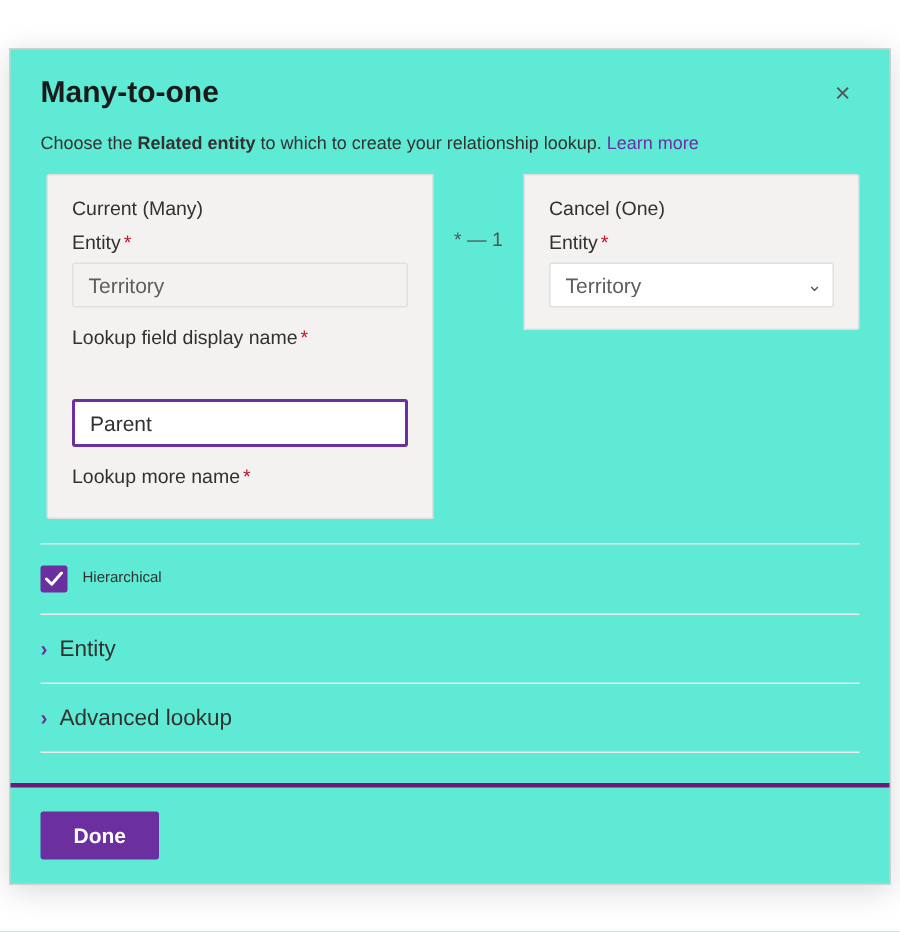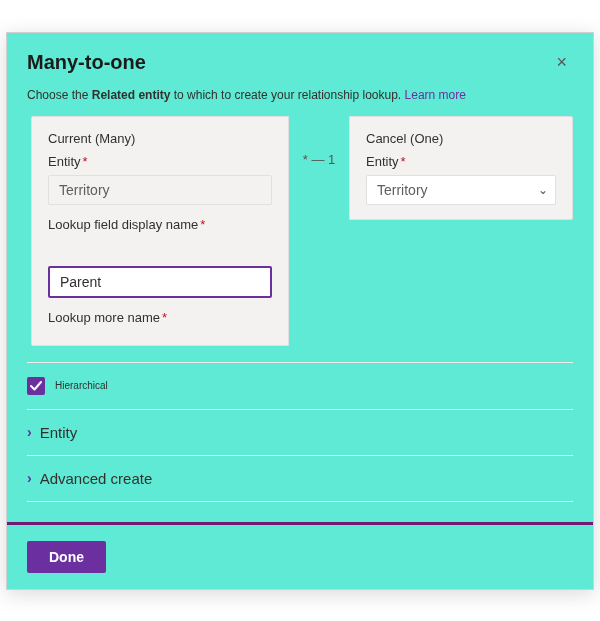--- a/index.html
+++ b/index.html
@@ -298,21 +298,21 @@
 
   <div class="section-row">
     <span class="chevron-icon">›</span>
     <span class="section-label">Entity</span>
   </div>
 
   <hr class="divider">
 
   <div class="section-row">
     <span class="chevron-icon">›</span>
-    <span class="section-label">Advanced create</span>
+    <span class="section-label">Advanced lookup</span>
   </div>
 
   <hr class="divider">
 
   <div class="dialog-footer">
     <button class="btn-done">Done</button>
   </div>
 
 </div>
 

